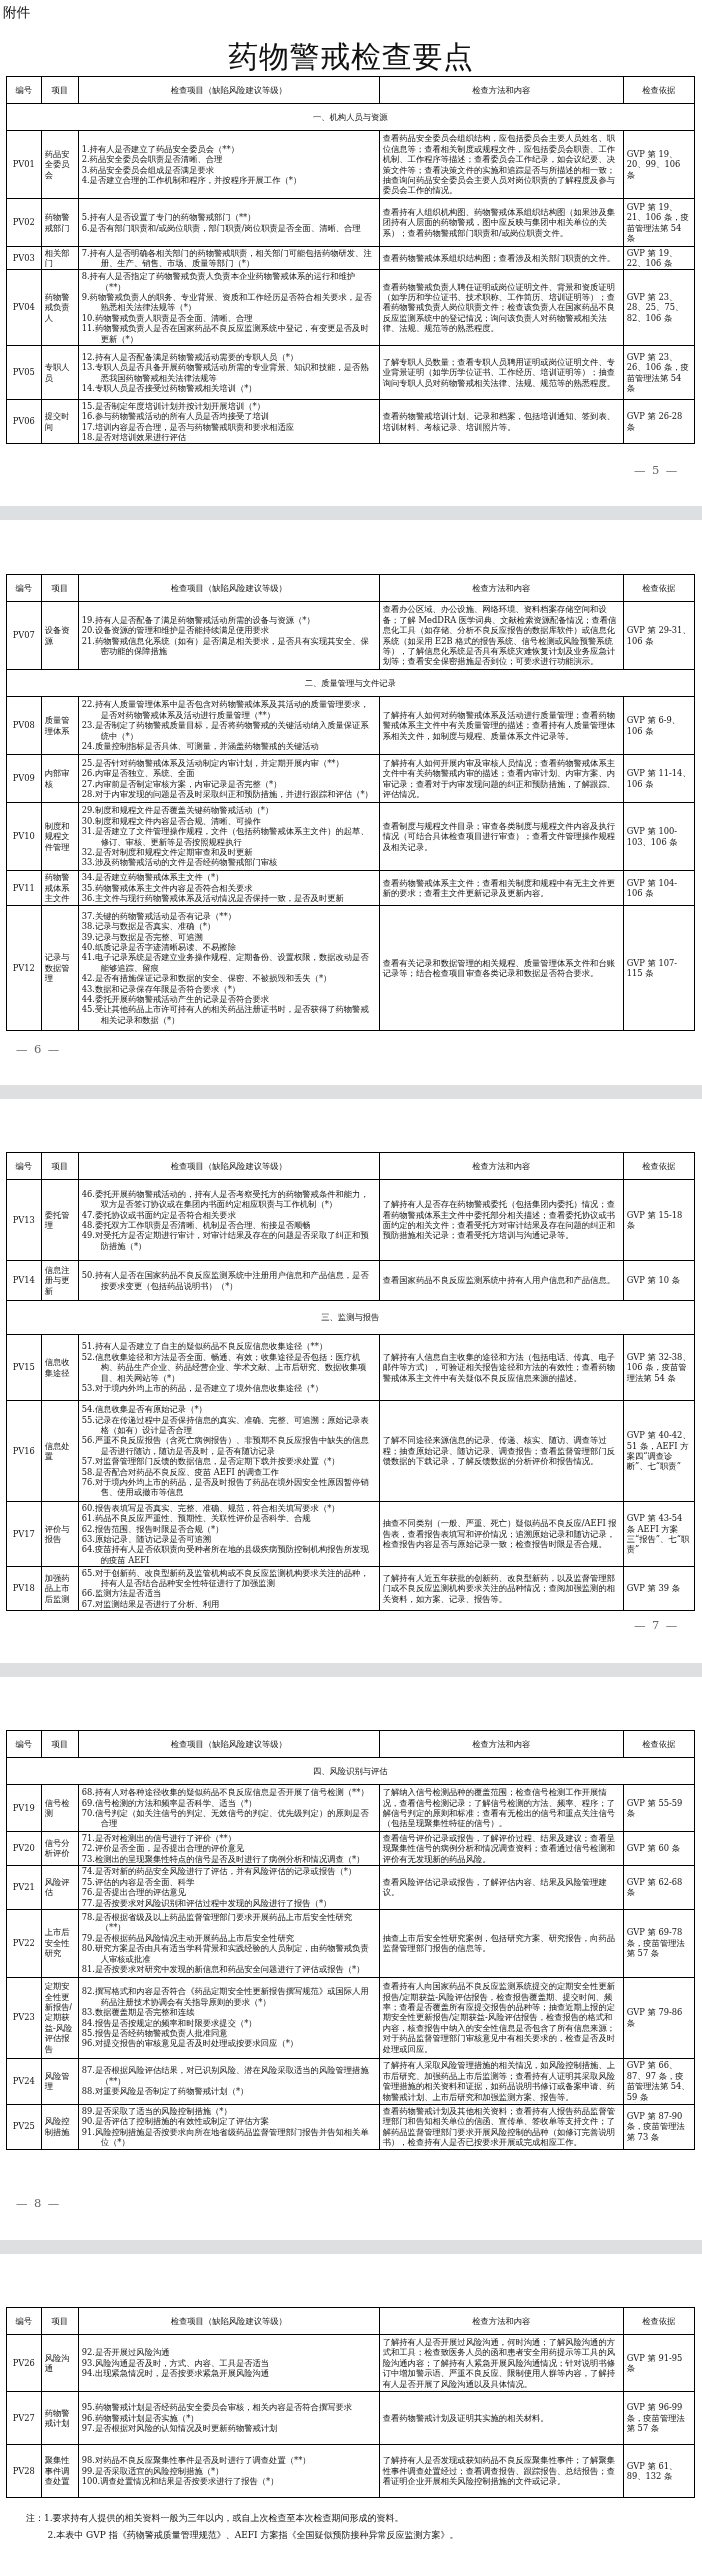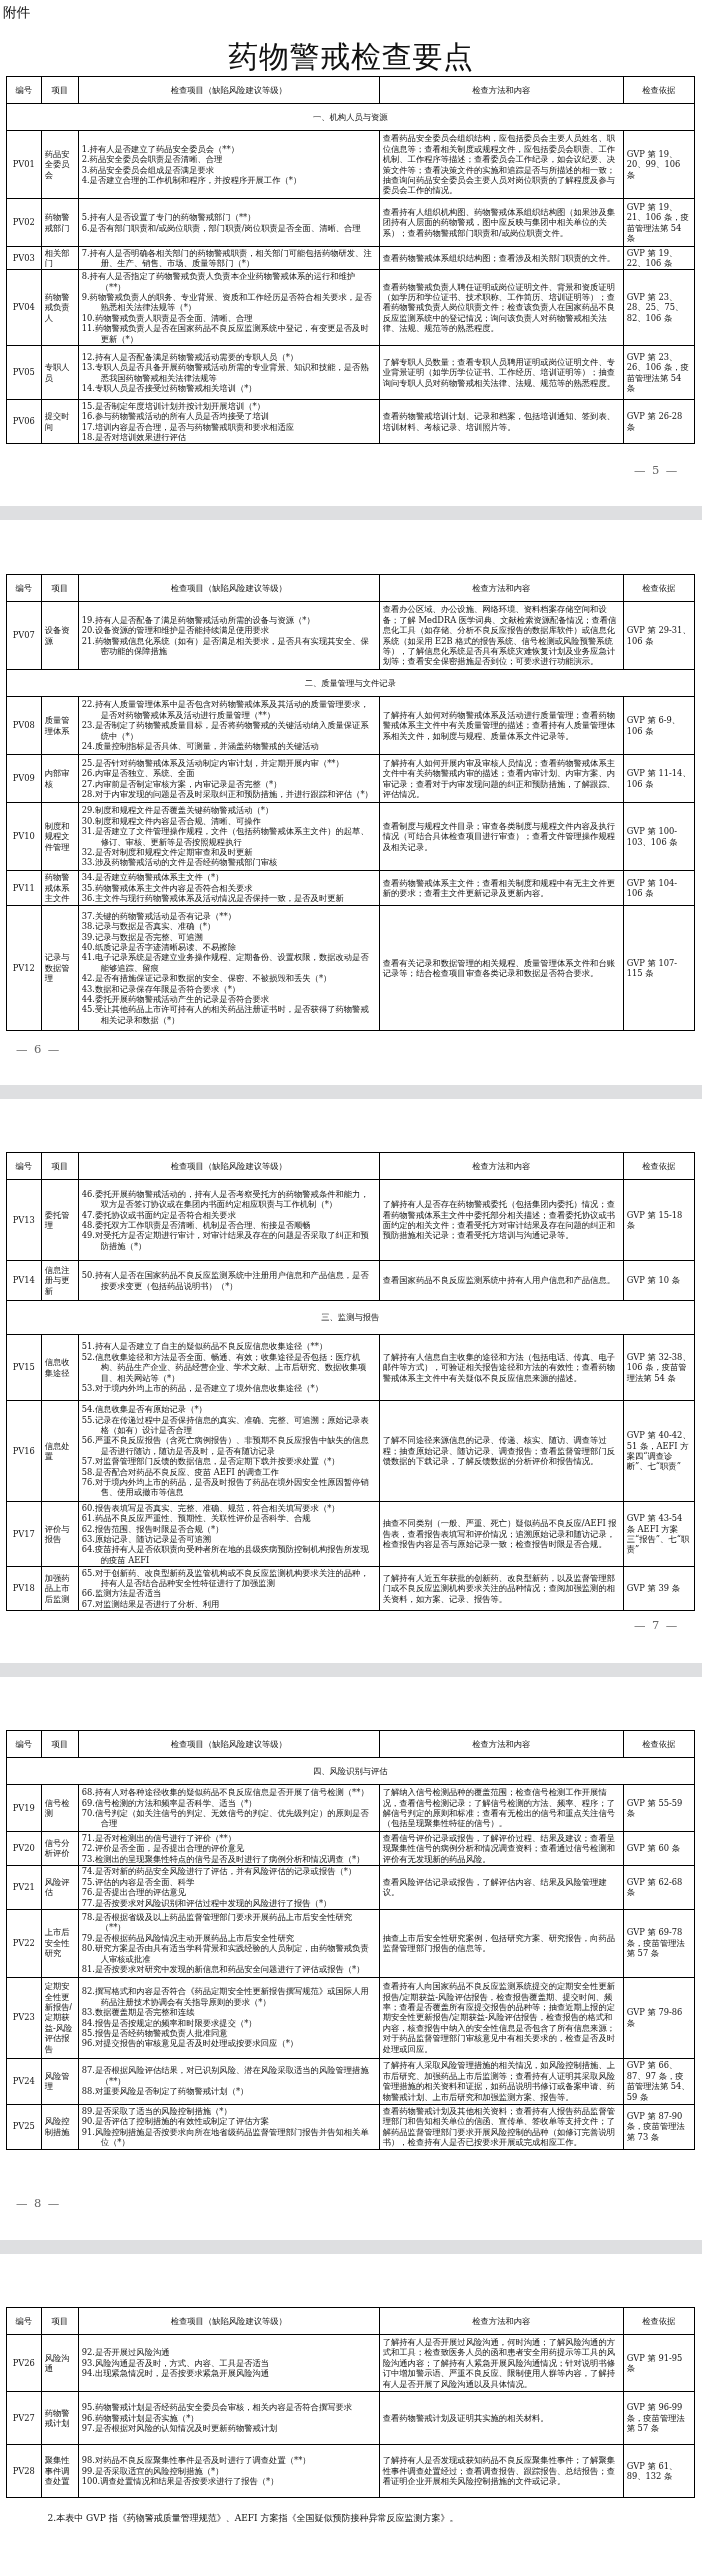--- a/index.html
+++ b/index.html
@@ -462,15 +462,16 @@
       </tbody>
     </table>
   </div>
 
 <div class="pnum" style="left:634px;top:463px;">— 5 —</div>
 <div class="pnum" style="left:16px;top:1042px;">— 6 —</div>
 <div class="pnum" style="left:634px;top:1618px;">— 7 —</div>
 <div class="pnum" style="left:16px;top:2196px;">— 8 —</div>
 
 <div class="notes">
+  <div>注：1.要求持有人提供的相关资料一般为三年以内，或自上次检查至本次检查期间形成的资料。</div>
   <div class="n2">2.本表中 GVP 指《药物警戒质量管理规范》、AEFI 方案指《全国疑似预防接种异常反应监测方案》。</div>
 </div>
 
 
 </body></html>

